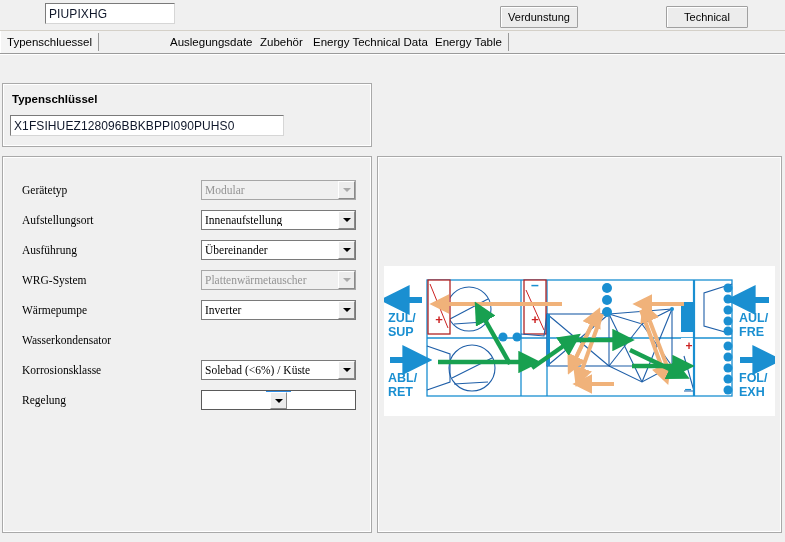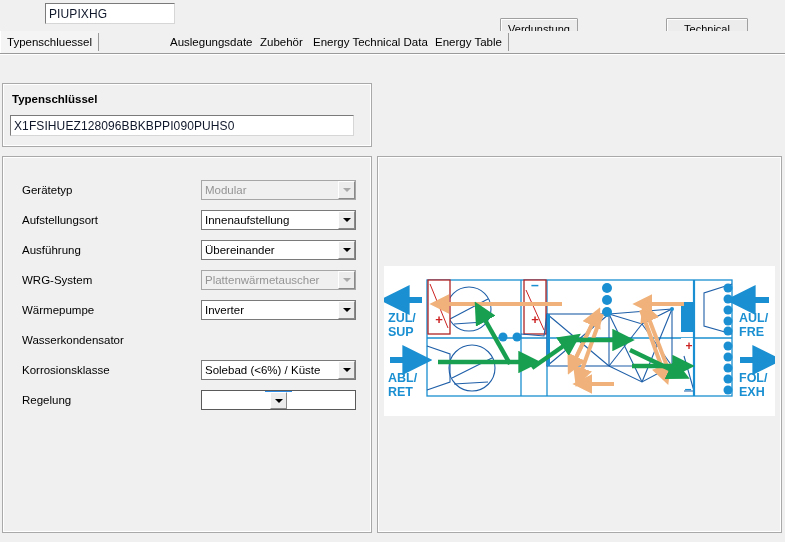--- a/index.html
+++ b/index.html
@@ -14,21 +14,21 @@
   }
   #app {
     position: relative;
     width: 785px; height: 542px;
     background: #f0f0f0;
   }
 
   
   .topbar {
     position: absolute;
-    left: 0; top: 16px; width: 689px; height: 27px;
+    left: 0; top: 4px; width: 689px; height: 27px;
     background: #f0f0f0;
   }
   .topbar::after {
     content: "";
     position: absolute;
     left: 0; bottom: 0; width: 785px; height: 1px;
     background: #d4d0c8;
   }
   .btn {
     position: absolute;
@@ -106,21 +106,21 @@
   .group {
     position: absolute;
     background: #f0f0f0;
     border: 1px solid #ffffff;
     outline: 1px solid #a9a9a9;
   }
   #group-typenschluessel {
     left: 3px; top: 84px; width: 368px; height: 62px;
   }
   #group-form {
-    left: 3px; top: 157px; width: 368px; height: 375px;
+    left: 3px; top: 157px; width: 368px; height: 375px; font-family: Liberation Serif, serif;
   }
   #group-right-top {
     left: 378px; top: 84px; width: 403px; height: 62px;
     border: none; outline: none; background: transparent;
   }
   #group-diagram {
     left: 378px; top: 157px; width: 403px; height: 375px;
   }
 
   .group-title {
@@ -139,21 +139,21 @@
     border-bottom-color: #d6d6d6;
     font-family: "Liberation Sans", sans-serif;
     font-size: 12px;
     color: #0f172a;
     display: flex;
     align-items: center;
     padding-left: 3px;
     letter-spacing: 0.1px;
   }
   #input-typcode {
-    left: 6px; top: 30px; width: 344px; height: 21px;
+    left: 6px; top: 30px; width: 274px; height: 21px;
   }
   #input-code-right {
     left: 45px; top: 3px; width: 130px; height: 21px;
   }
 
   
   .frow {
     position: absolute;
     left: 0; width: 368px; height: 30px;
   }

